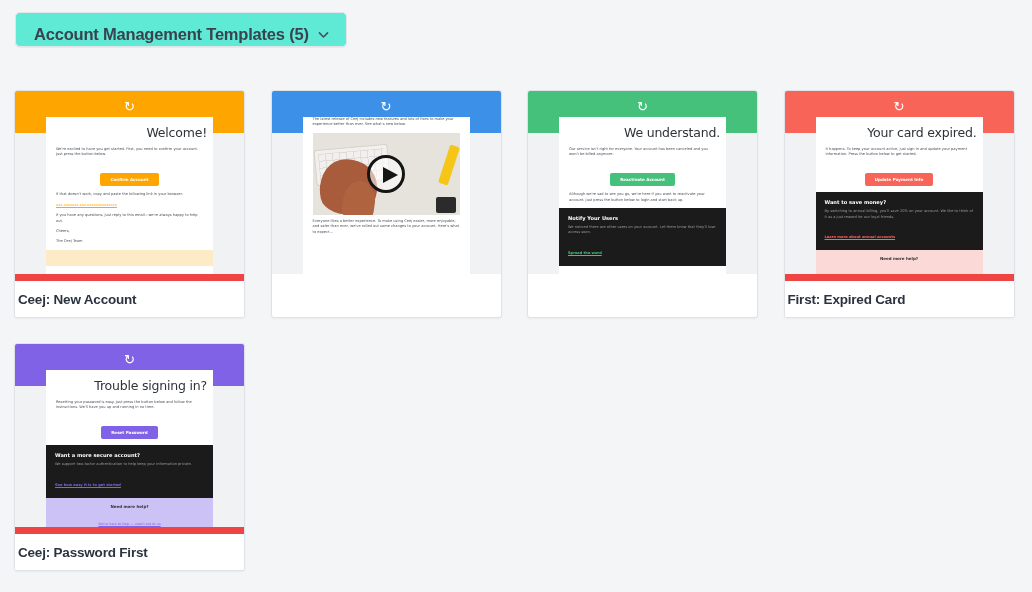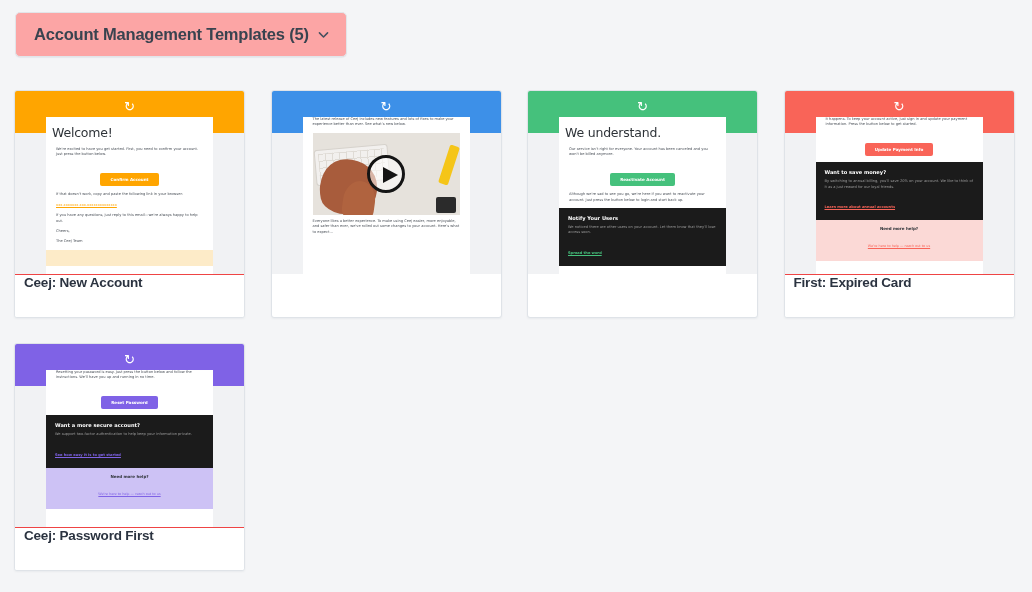--- a/index.html
+++ b/index.html
@@ -23,24 +23,24 @@
   .toolbar {
     position: absolute;
     top: 12px;
     left: 15px;
   }
 
   .filter-dropdown {
     display: inline-flex;
     align-items: center;
     gap: 8px;
-    background: #fca5a5;
+    background: #5eead4;
     border: 1px solid #e2e5e9;
     border-radius: 5px;
-    padding: 12px 16px 12px 18px;
+    padding: 12px 16px 2px 18px;
     cursor: pointer;
     box-shadow: 0 1px 1px rgba(9,30,66,0.06);
     min-width: 315px;
   }
 
   .filter-label {
     font-size: 16.5px;
     font-weight: bold;
     color: #39434f;
     letter-spacing: -0.2px;
@@ -113,21 +113,21 @@
     position: absolute;
     top: 26px;
     left: 31px;
     right: 31px;
     bottom: 0;
     background: #ffffff;
     overflow: hidden;
   }
 
   .mail-title {
-    text-align: left;
+    text-align: right;
     font-size: 12.5px;
     color: #2e3338;
     padding: 8px 6px 7px 6px;
     letter-spacing: -0.2px;
     font-family: "DejaVu Sans", sans-serif;
   }
 
   .mail-body {
     padding: 0 10px;
   }
@@ -290,24 +290,25 @@
     position: absolute;
     left: 13px; top: 9px;
     border-left: 15px solid #141414;
     border-top: 8.5px solid transparent;
     border-bottom: 8.5px solid transparent;
   }
 
   
   .card-foot {
     flex: 1;
-    border-top: 1px solid #ef4444;
+    border-top: 7px solid #ef4444;
     background: #ffffff;
     display: flex;
-    padding: 0 9px;
+    align-items: center;
+    padding: 0 3px;
   }
   .card-name {
     font-size: 13.5px;
     font-weight: bold;
     color: #2b3340;
     letter-spacing: -0.2px;
     font-family: "Liberation Sans", sans-serif;
   }
 </style>
 </head>
@@ -387,38 +388,40 @@
             </div>
           </div>
         </div>
       </div>
       <div class="card">
         <div class="card-preview">
           <div class="mail-band" style="background:#F96458">
             <div class="mail-logo">↻</div>
           </div>
           <div class="mail-sheet">
+            <div class="mail-title">Your card expired.</div>
             <div class="mail-body">
               <div class="mail-para">It happens. To keep your account active, just sign in and update your payment information. Press the button below to get started.</div>
               <div class="mail-btn-wrap"><button class="mail-btn" style="background:#F96458">Update Payment Info</button></div>
               <div class="mail-dark"><div class="mail-dark-title">Want to save money?</div><div class="mail-dark-text">By switching to annual billing, you'll save 20% on your account. We like to think of it as a just reward for our loyal friends.</div><a class="mail-dark-link" style="color:#F96458">Learn more about annual accounts</a></div>
               <div class="mail-foot" style="background:#fbd9d6"><div class="mail-foot-title">Need more help?</div><a class="mail-foot-link" style="color:#F96458">We're here to help — reach out to us</a></div>
             </div>
           </div>
         </div>
         <div class="card-foot">
           <span class="card-name">First: Expired Card</span>
         </div>
       </div>
       <div class="card">
         <div class="card-preview">
           <div class="mail-band" style="background:#7F62E6">
             <div class="mail-logo">↻</div>
           </div>
           <div class="mail-sheet">
+            <div class="mail-title">Trouble signing in?</div>
             <div class="mail-body">
               <div class="mail-para">Resetting your password is easy. Just press the button below and follow the instructions. We'll have you up and running in no time.</div>
               <div class="mail-btn-wrap"><button class="mail-btn" style="background:#7F62E6">Reset Password</button></div>
               <div class="mail-dark"><div class="mail-dark-title">Want a more secure account?</div><div class="mail-dark-text">We support two-factor authentication to help keep your information private.</div><a class="mail-dark-link" style="color:#7F62E6">See how easy it is to get started</a></div>
               <div class="mail-foot" style="background:#cdc2f5"><div class="mail-foot-title">Need more help?</div><a class="mail-foot-link" style="color:#7F62E6">We're here to help — reach out to us</a></div>
             </div>
           </div>
         </div>
         <div class="card-foot">
           <span class="card-name">Ceej: Password First</span>

